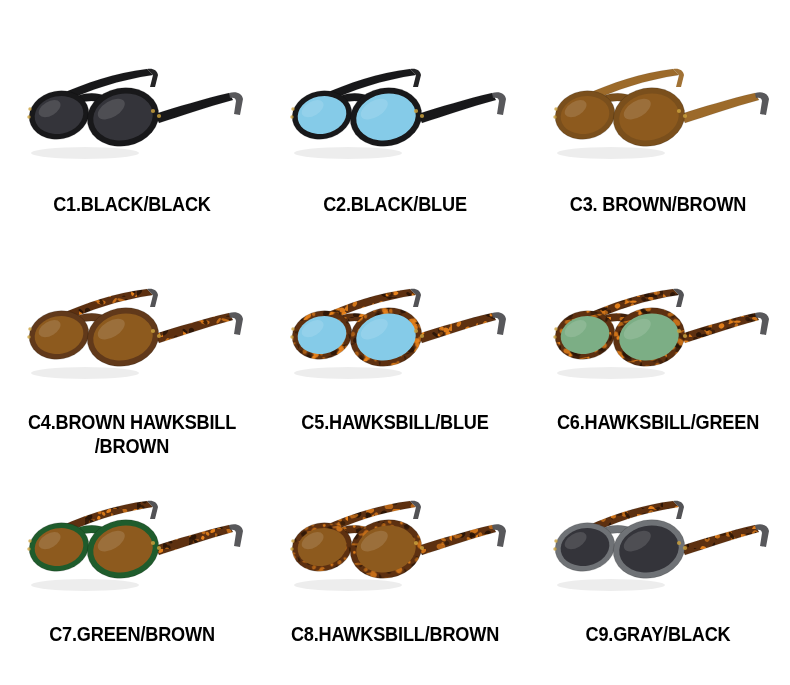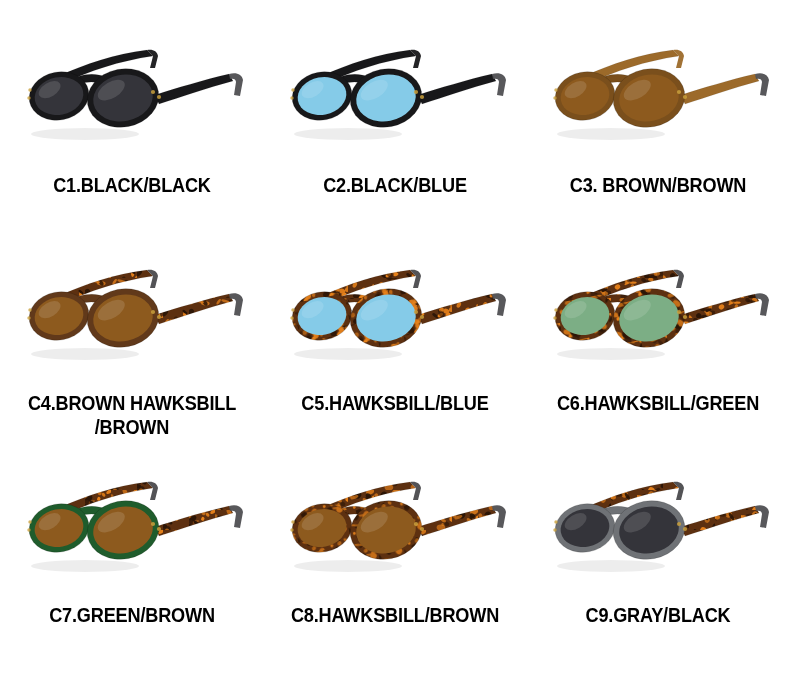--- a/index.html
+++ b/index.html
@@ -13,21 +13,21 @@
     font-family: "Liberation Sans", sans-serif;
     overflow: hidden;
   }
   .catalog {
     width: 790px;
     height: 685px;
     display: grid;
     grid-template-columns: repeat(3, 1fr);
     grid-template-rows: 220px 212px 200px;
     align-content: start;
-    padding-top: 38px;
+    padding-top: 57px;
     box-sizing: border-box;
   }
   .tile {
     display: flex;
     flex-direction: column;
     align-items: center;
     justify-content: flex-start;
   }
   .shot {
     width: 250px;

